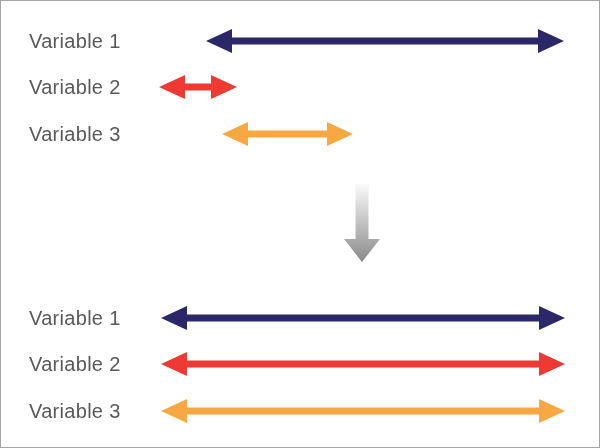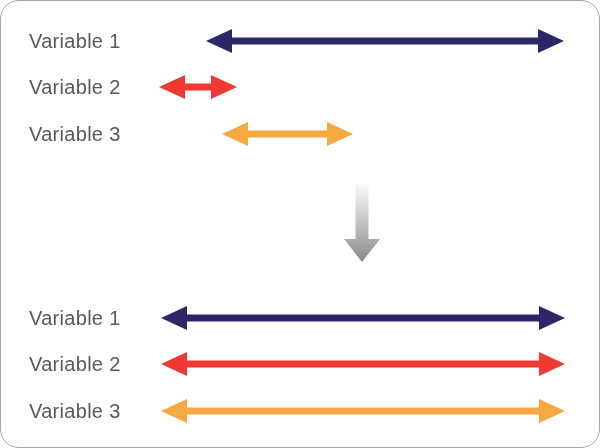--- a/index.html
+++ b/index.html
@@ -33,21 +33,21 @@
   .arrows-layer {
     position: absolute;
     left: 0; top: 0;
     width: 598px;
     height: 446px;
   }
 </style>
 </head>
 <body>
 
-<div class="canvas" style="border-color: rgb(166, 166, 166); border-radius: 19px;">
+<div class="canvas" style="border-color: rgb(166, 166, 166);">
 
   <div class="section">
     <div class="var-label lbl-t0">Variable 1</div>
     <div class="var-label lbl-t1">Variable 2</div>
     <div class="var-label lbl-t2">Variable 3</div>
   </div>
 
   <div class="section">
     <div class="var-label lbl-b0">Variable 1</div>
     <div class="var-label lbl-b1">Variable 2</div>

